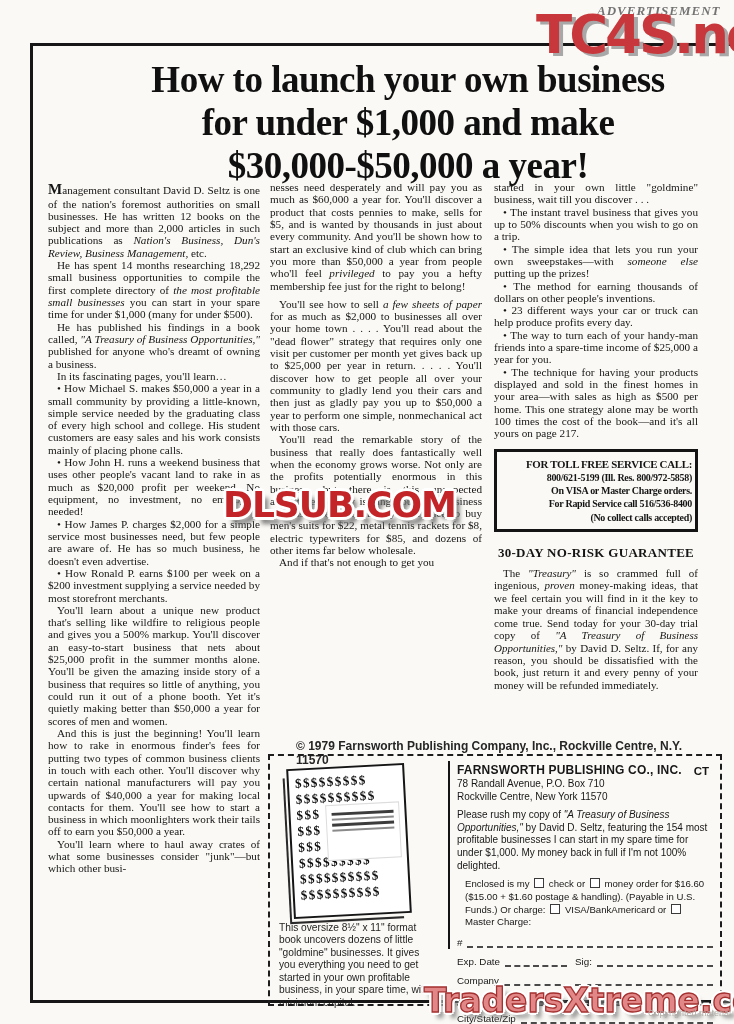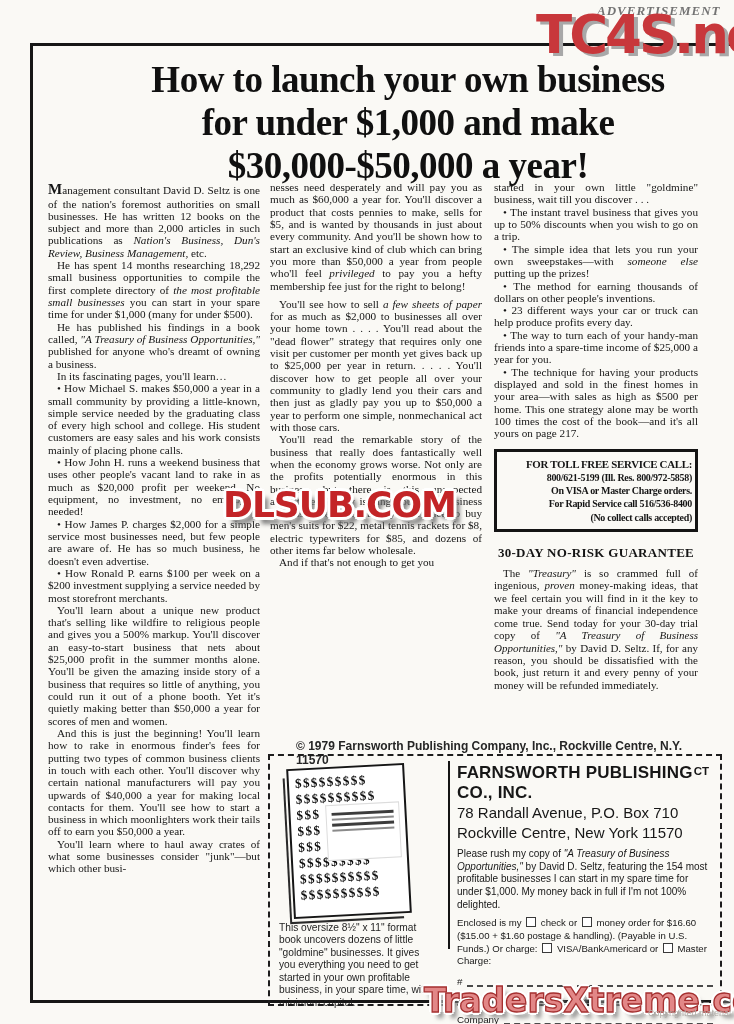--- a/index.html
+++ b/index.html
@@ -60,24 +60,24 @@
   .book-title-art{position:absolute;top:36px;right:5px;width:64px;height:46px;background:#fff;
                   border:1px solid #dcdcdc;padding:4px 4px;}
   .book-title-art i{display:block;height:3px;background:#3c3c3c;margin:3px 1px;}
   .book-title-art i:nth-child(2){background:#8a8a8a;height:2px;}
   .book-title-art i:nth-child(4){background:#8a8a8a;height:2px;}
   .book-desc{position:absolute;left:9px;top:166px;width:158px;margin:0;font-size:10.2px;
              line-height:1.22;color:#1e1e1e;text-align:left;}
 
   .coupon-right{position:absolute;left:187px;top:7px;right:7px;}
   .corner-code{position:absolute;top:2px;right:4px;font-weight:bold;font-size:11.5px;text-align:center;}
-  .pub-name{font-weight:bold;font-size:17px;letter-spacing:0.2px;}
-  .pub-addr{font-size:15px;line-height:1.3;}
+  .pub-name{font-weight:bold;font-size:12px;letter-spacing:0.2px;}
+  .pub-addr{font-size:10px;line-height:1.3;}
   .rush{margin:6px 0 0;font-size:10px;line-height:1.27;text-align:left;}
-  .enclosed{margin:6px 0 0;font-size:9.6px;line-height:1.32;}
+  .enclosed{margin:6px 8px 0;font-size:9.6px;line-height:1.32;}
   .checkbox{display:inline-block;width:8px;height:8px;border:1.2px solid #3a3a3a;
             vertical-align:-1px;margin:0 2px;background:#fff;}
   .form{margin-top:2px;font-size:9.8px;}
   .frow{display:flex;align-items:flex-end;margin-top:7px;}
   .frow .lbl{white-space:nowrap;padding-right:5px;}
   .frow .lbl.second{padding-left:8px;}
   .fill{flex:1;border-bottom:2px dashed #4a4a4a;height:10px;}
   .fill.short{flex:0 0 62px;}
 </style>
 </head>

